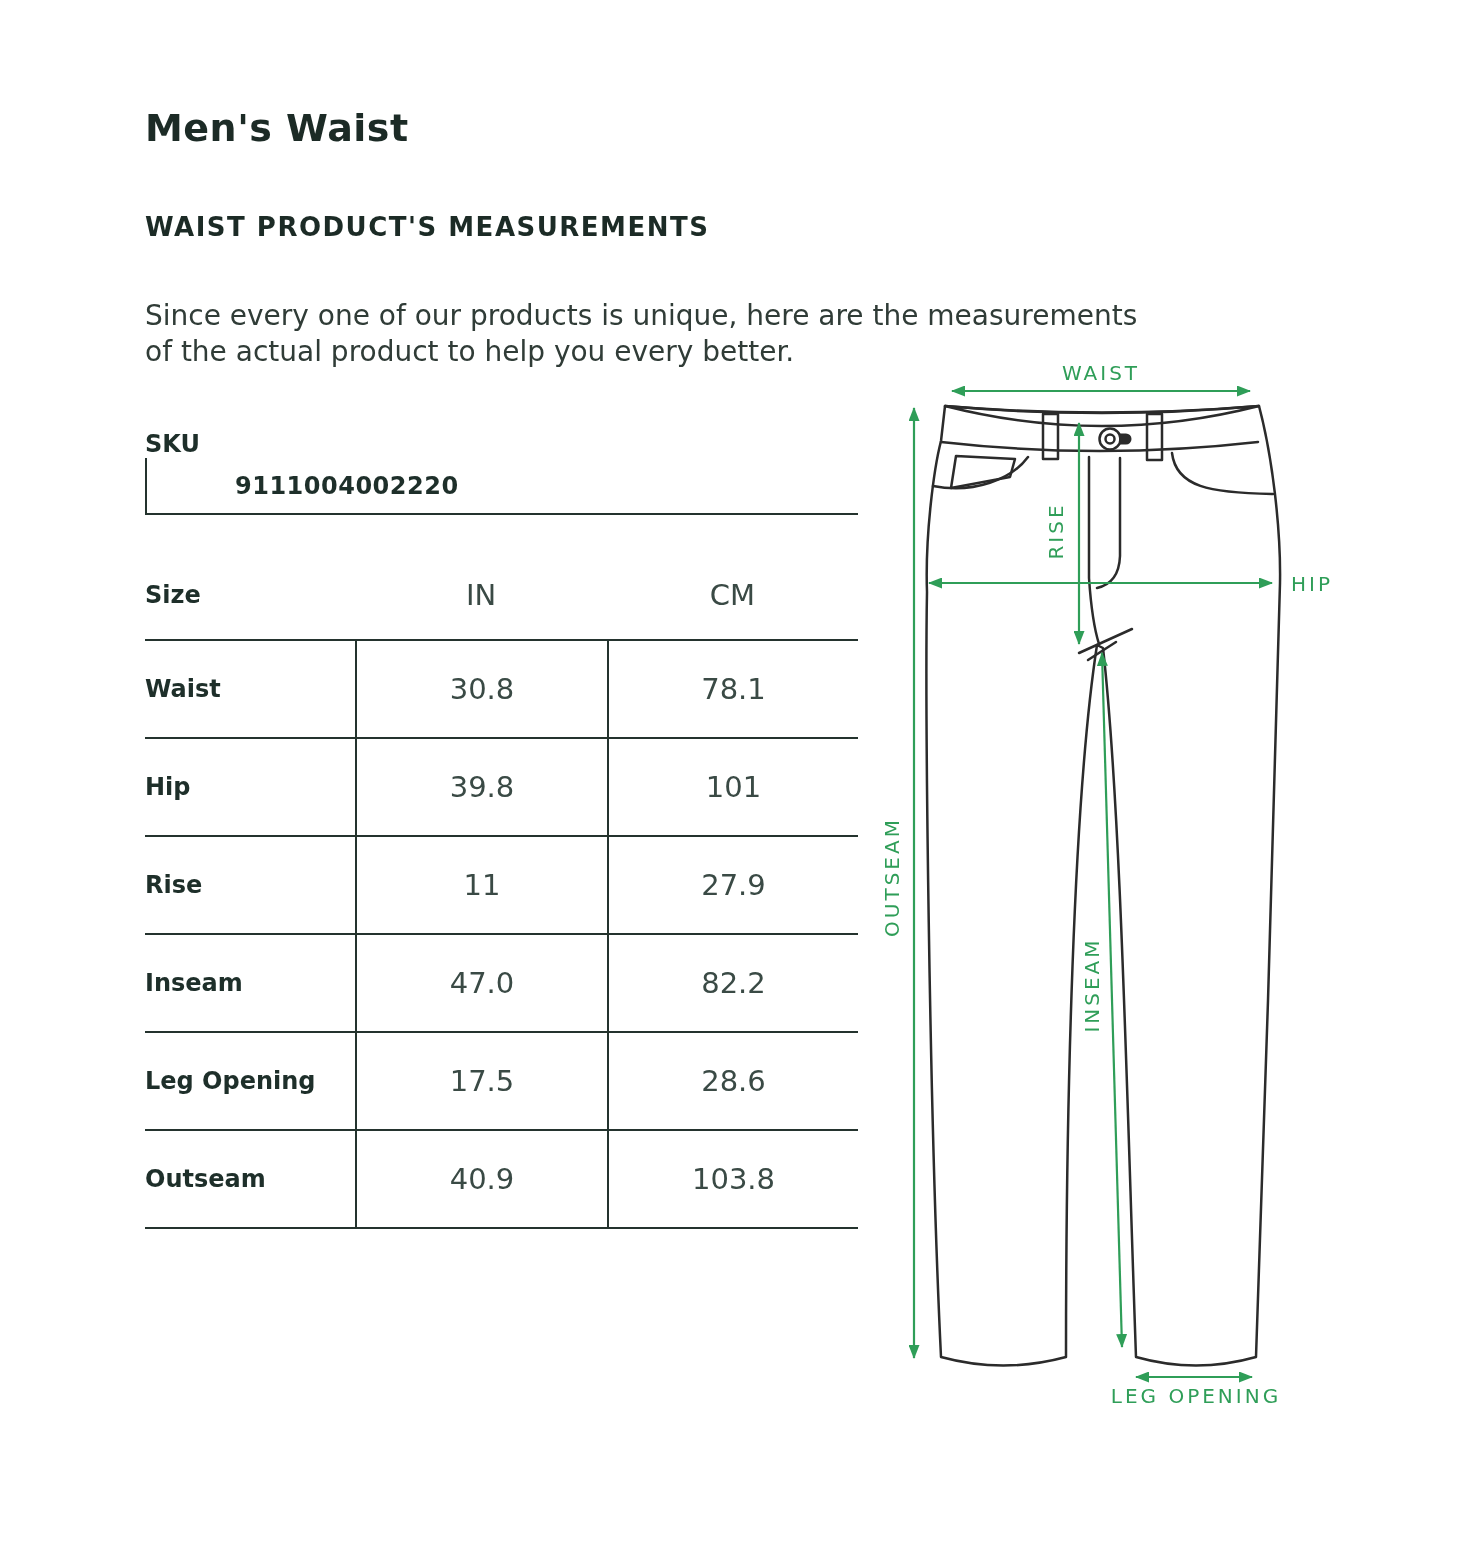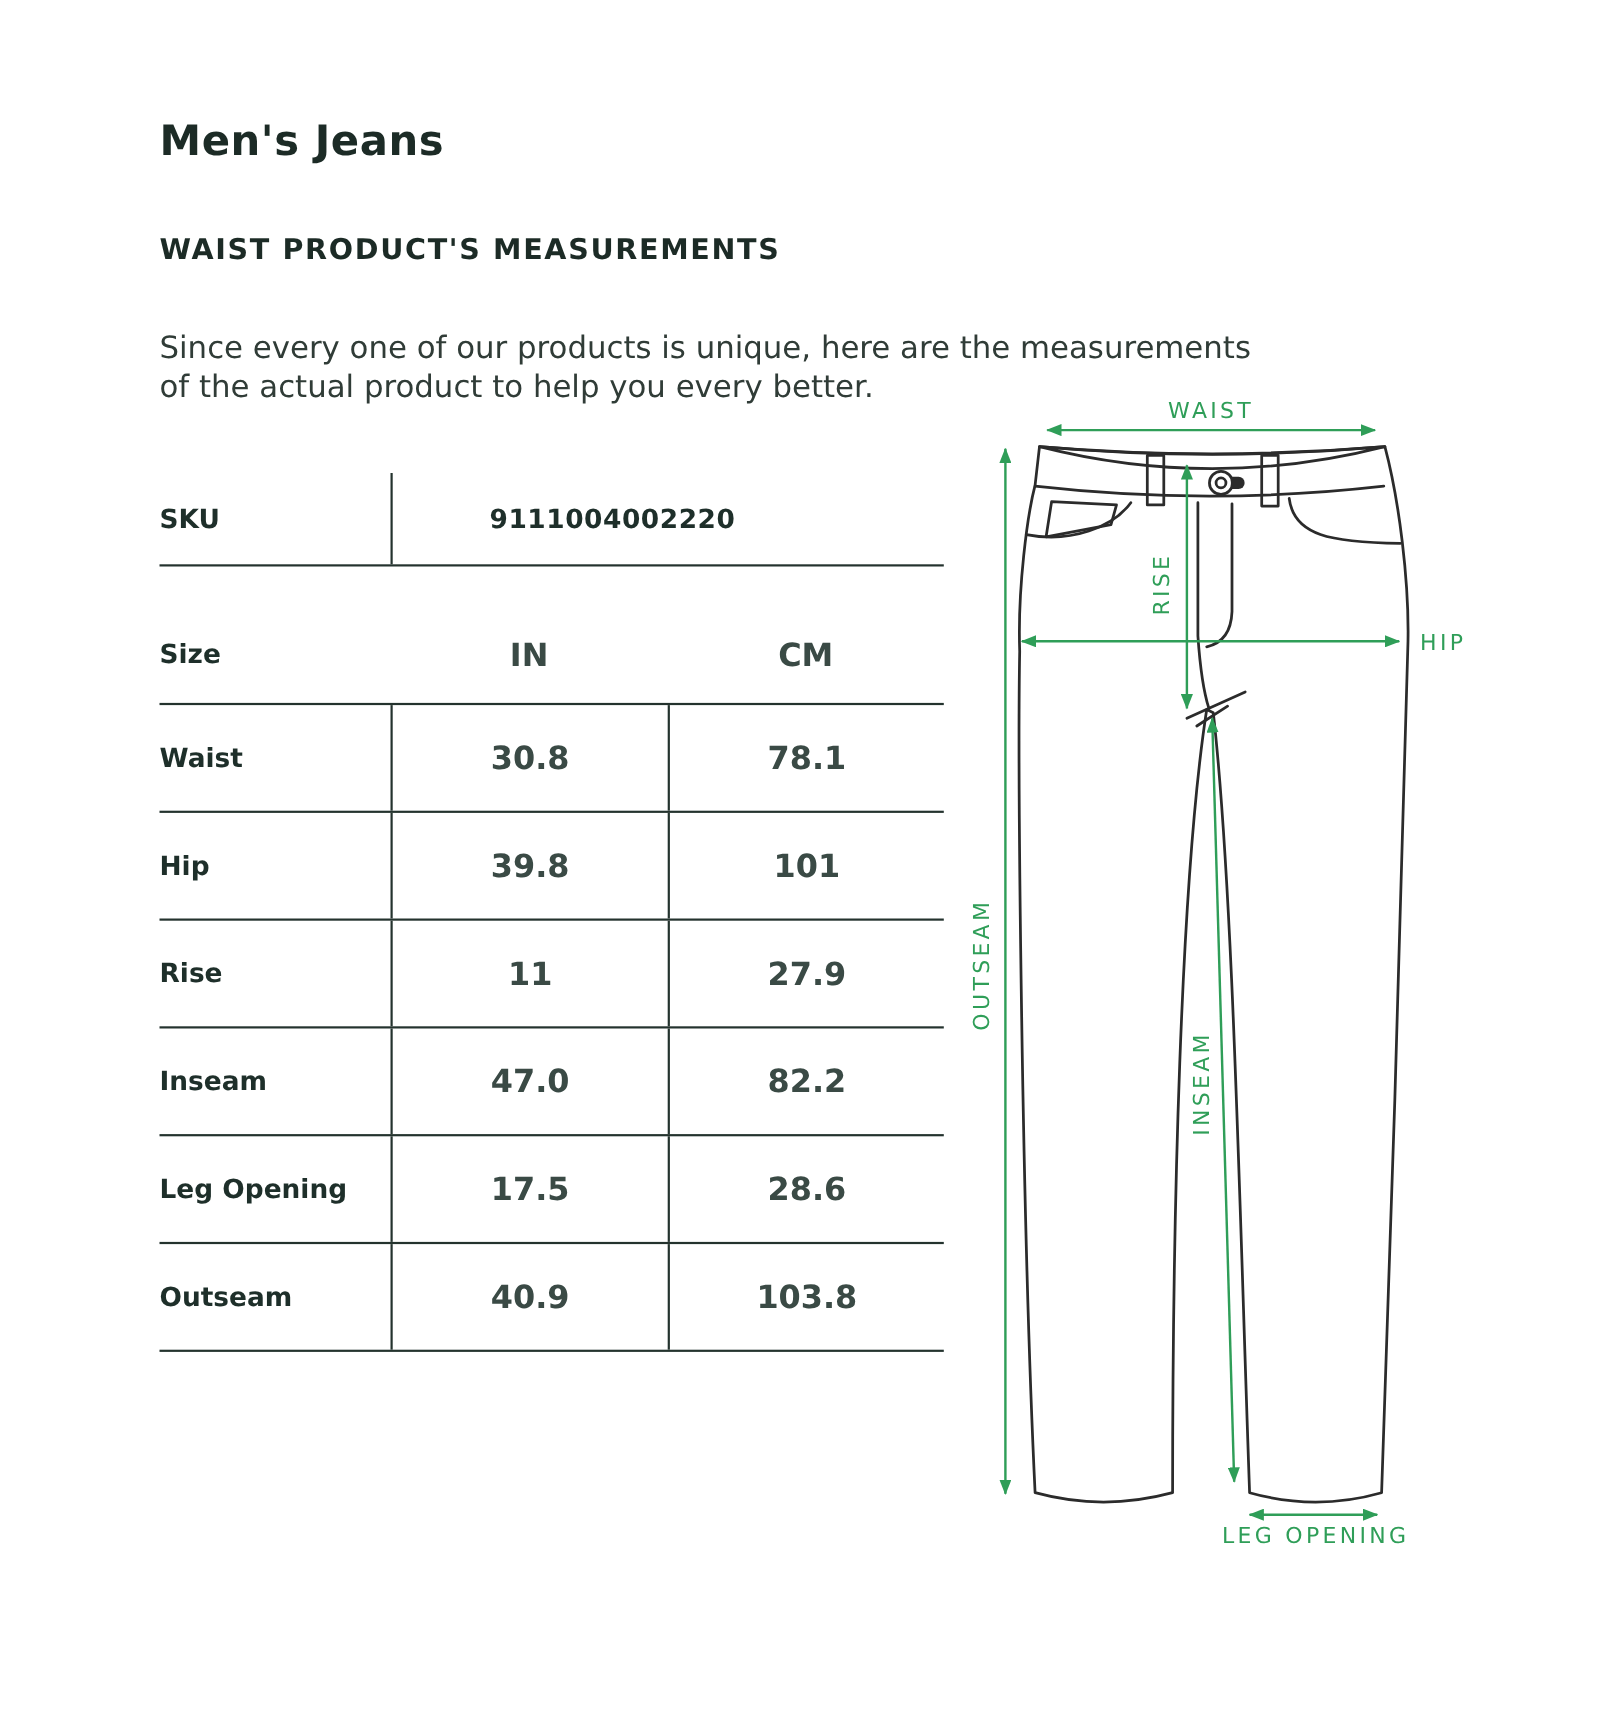--- a/index.html
+++ b/index.html
@@ -8,44 +8,44 @@
   .abs{position:absolute;}
 
   
   .page-title{left:145px;top:106px;font-size:38px;font-weight:700;color:#1C2B26;letter-spacing:0.5px;}
   .section-heading{left:145px;top:212px;font-size:26px;font-weight:700;color:#1C2B26;letter-spacing:1.5px;}
   .description{left:145px;top:267px;font-size:28px;font-weight:400;color:#303C37;line-height:36px;margin-top:31px;}
 
   
   .mtable{left:145px;top:430px;width:713px;color:#1E2F2A;}
   .trow{display:flex;border-bottom:2px solid #24332E;box-sizing:border-box;}
-  .trow-sku{height:85px;}
+  .trow-sku{height:85px;flex-direction:column;}
   .trow-size{height:90px;margin-top:36px;}
   .trow-data{height:98px;}
   .cell{display:flex;align-items:center;box-sizing:border-box;}
   .c1{width:210px;}
   .c2{width:252px;justify-content:center;}
   .c3{flex:1;justify-content:center;}
   .vline{border-left:2px solid #24332E;}
   .lbl{font-size:24px;font-weight:700;color:#1E2F2A;}
-  .num{font-size:29px;font-weight:700;color:#3A4A45;}
+  .num{font-size:29px;font-weight:400;color:#3A4A45;}
   .sku-value-cell{flex:1;display:flex;align-items:center;box-sizing:border-box;
                   border-left:2px solid #24332E;padding-left:88px;}
   .sku-value{font-size:24px;font-weight:700;color:#1E2F2A;letter-spacing:0.5px;}
 
   
   .diagram-svg{position:absolute;left:860px;top:350px;width:599px;height:1120px;}
   .jeans-stroke{fill:none;stroke:#2B2B2B;stroke-width:2.5;stroke-linecap:round;stroke-linejoin:round;}
   .measure{stroke:#2F9E58;stroke-width:2.2;}
   .mlabel{fill:#2F9E58;font-size:20px;letter-spacing:3px;font-family:"DejaVu Sans","Liberation Sans",sans-serif;}
 </style>
 </head>
 <body>
 
-<div class="abs page-title">Men's Jeans</div>
+<div class="abs page-title">Men's Waist</div>
 <div class="abs section-heading">WAIST PRODUCT'S MEASUREMENTS</div>
 <div class="abs description">
   <div>Since every one of our products is unique, here are the measurements</div>
   <div>of the actual product to help you every better.</div>
 </div>
 
 <div class="abs mtable">
 
   <div class="trow trow-sku">
     <div class="cell c1 lbl">SKU</div>

